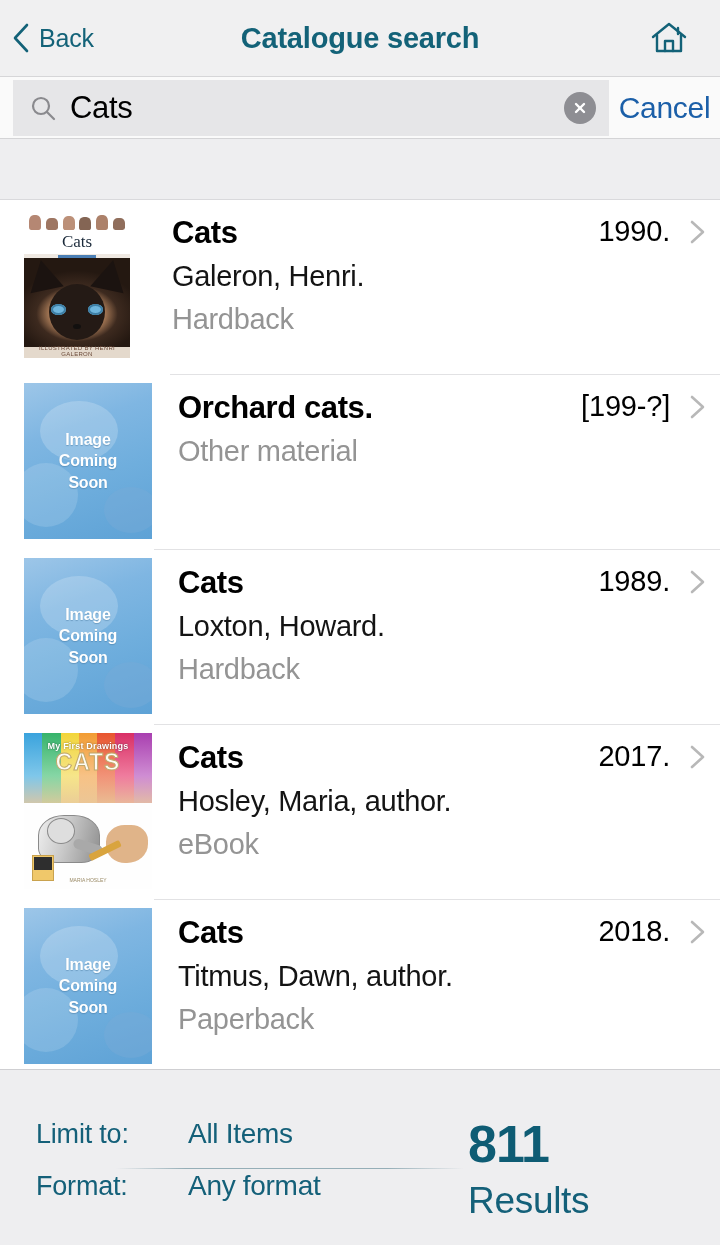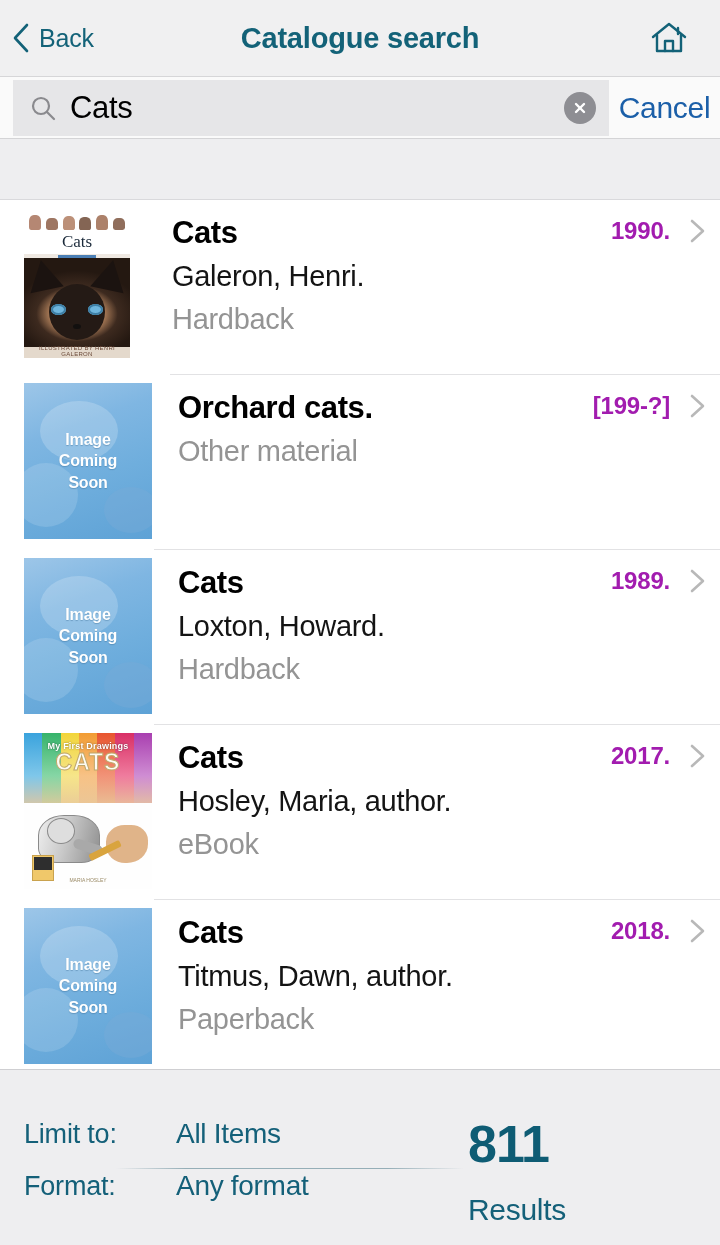--- a/index.html
+++ b/index.html
@@ -191,25 +191,24 @@
   .row-right {
     position: absolute;
     top: 16px;
     right: 0;
     display: flex;
     align-items: center;
     gap: 14px;
     padding-right: 10px;
   }
   .row-year {
-    font-size: 24px;
-    color: #a21caf;
+    font-size: 29px;
+    color: #000000;
     letter-spacing: -0.2px;
     line-height: 1.1;
-    font-weight: bold;
   }
   .row-divider {
     position: absolute;
     left: 170px;
     right: 0;
     bottom: 0;
     height: 1px;
     background: #e2e2e4;
   }
   .row-divider.inset { left: 154px; }
@@ -314,21 +313,21 @@
     flex: 0 0 176px;
     background: #eeeef0;
     border-top: 1px solid #cfcfd2;
     position: relative;
     display: flex;
     align-items: flex-start;
     padding-top: 48px;
   }
   .filters {
     flex: 1 1 auto;
-    padding-left: 24px;
+    padding-left: 36px;
     position: relative;
   }
   .filter-row {
     display: flex;
     align-items: baseline;
     height: 52px;
   }
   .filter-label {
     width: 152px;
     flex: 0 0 152px;
@@ -356,23 +355,23 @@
     padding-right: 35px;
   }
   .counter-num {
     font-size: 52px;
     font-weight: bold;
     color: #0e5c74;
     line-height: 1;
     letter-spacing: -1px;
   }
   .counter-label {
-    font-size: 30px;
+    font-size: 37px;
     color: #146079;
-    margin-top: 25px;
+    margin-top: 12px;
     letter-spacing: -0.3px;
     line-height: 1;
   }
 </style>
 </head>
 <body>
 
 <div class="phone">
 
   <div class="navbar">

